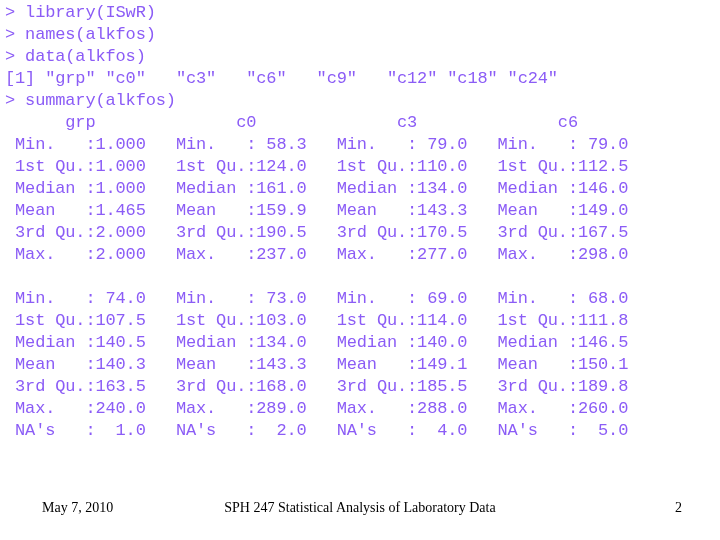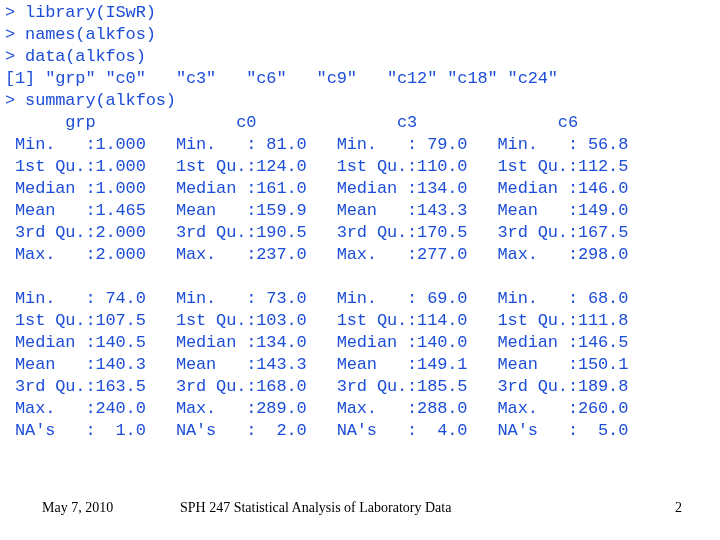--- a/index.html
+++ b/index.html
@@ -19,21 +19,21 @@
     position: absolute;
     left: 5px;
     top: 2px;
     width: 710px;
   }
   .line {
     font-family: "Liberation Mono", "DejaVu Sans Mono", monospace;
     font-size: 17px;
     line-height: 22px;
     height: 22px;
-    color: #1d4ed8;
+    color: #8b5cf6;
     white-space: pre;
     letter-spacing: -0.15px;
   }
   .line.blank {
     height: 22px;
   }
   #footer {
     position: absolute;
     left: 0;
     top: 492px;
@@ -50,42 +50,42 @@
   }
   #footer-date {
     left: 42px;
     top: 6px;
     text-align: center;
   }
   #footer-title {
     left: 180px;
     top: 6px;
     width: 360px;
-    text-align: left;
+    text-align: center;
     white-space: normal;
   }
   #footer-page {
     right: 38px;
     top: 6px;
     text-align: right;
   }
 </style>
 </head>
 <body>
 
 <div id="slide">
 
   <div id="console">
     <div class="line">&gt; library(ISwR)</div>
     <div class="line">&gt; names(alkfos)</div>
     <div class="line">&gt; data(alkfos)</div>
     <div class="line">[1] "grp" "c0"   "c3"   "c6"   "c9"   "c12" "c18" "c24"</div>
     <div class="line">&gt; summary(alkfos)</div>
     <div class="line">      grp              c0              c3              c6       </div>
-    <div class="line"> Min.   :1.000   Min.   : 81.0   Min.   : 79.0   Min.   : 56.8  </div>
+    <div class="line"> Min.   :1.000   Min.   : 58.3   Min.   : 79.0   Min.   : 79.0  </div>
     <div class="line"> 1st Qu.:1.000   1st Qu.:124.0   1st Qu.:110.0   1st Qu.:112.5  </div>
     <div class="line"> Median :1.000   Median :161.0   Median :134.0   Median :146.0  </div>
     <div class="line"> Mean   :1.465   Mean   :159.9   Mean   :143.3   Mean   :149.0  </div>
     <div class="line"> 3rd Qu.:2.000   3rd Qu.:190.5   3rd Qu.:170.5   3rd Qu.:167.5  </div>
     <div class="line"> Max.   :2.000   Max.   :237.0   Max.   :277.0   Max.   :298.0  </div>
     <div class="line blank"></div>
     <div class="line"> Min.   : 74.0   Min.   : 73.0   Min.   : 69.0   Min.   : 68.0  </div>
     <div class="line"> 1st Qu.:107.5   1st Qu.:103.0   1st Qu.:114.0   1st Qu.:111.8  </div>
     <div class="line"> Median :140.5   Median :134.0   Median :140.0   Median :146.5  </div>
     <div class="line"> Mean   :140.3   Mean   :143.3   Mean   :149.1   Mean   :150.1  </div>

